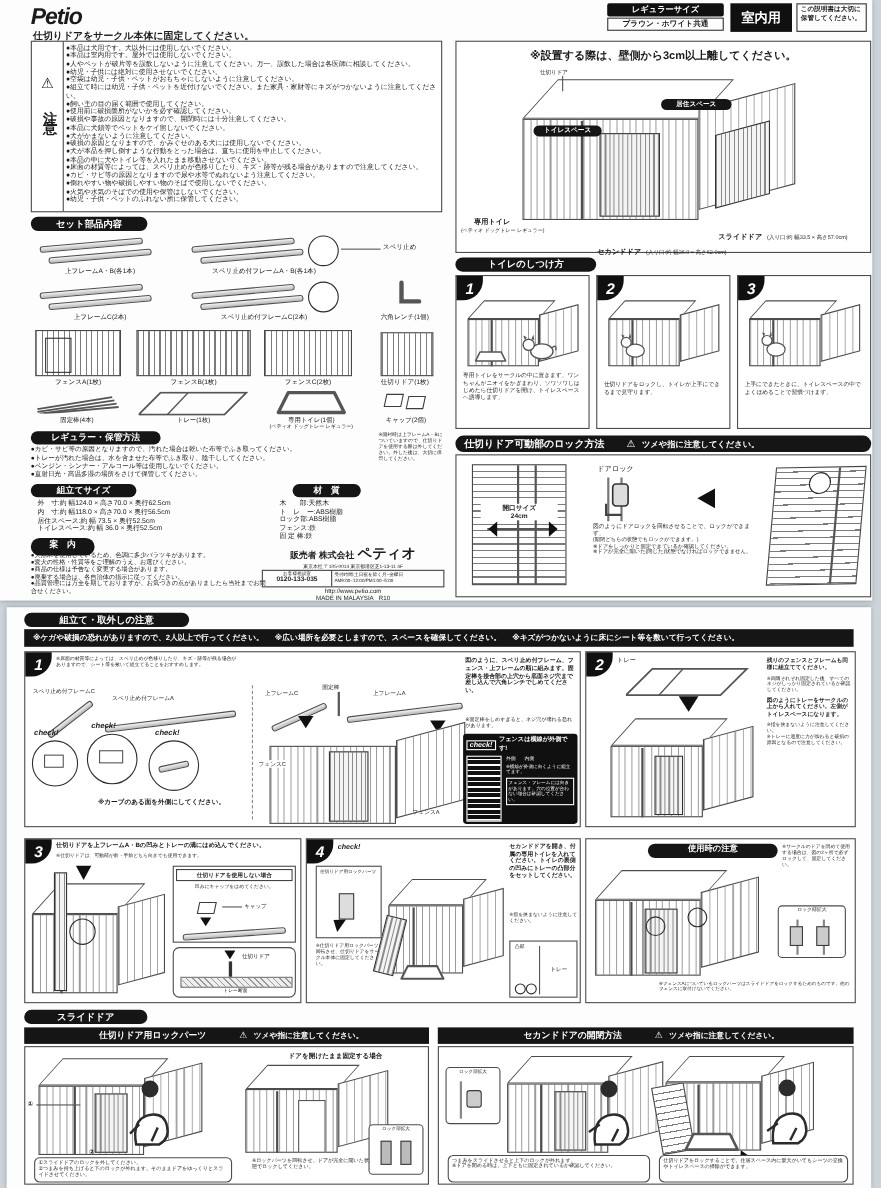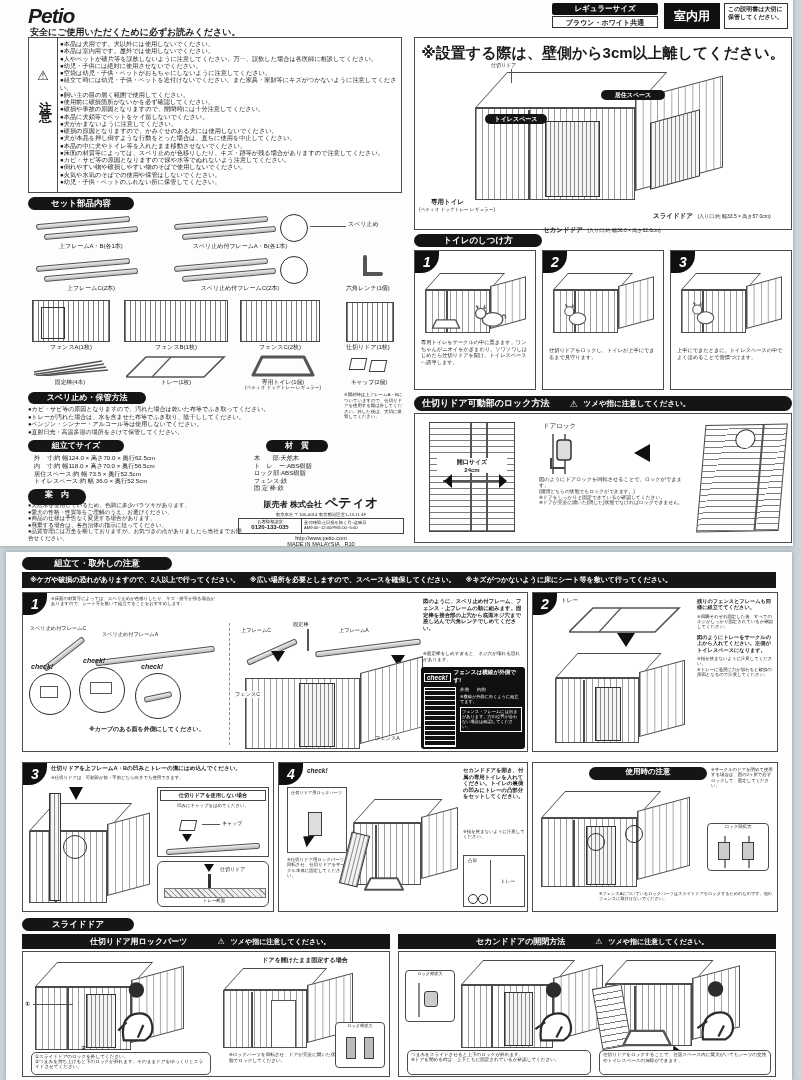--- a/index.html
+++ b/index.html
@@ -15,21 +15,21 @@
   .bar{position:absolute;background:#151515;color:#fff;font-weight:bold;
        display:flex;align-items:center;gap:6px;padding:0 8px;box-sizing:border-box}
   .box{position:absolute;border:1.2px solid #4c4c4c;background:#fff;box-sizing:border-box}
   .num{position:absolute;left:0;top:0;width:24px;height:22px;background:#101010;color:#fff;
        font-style:italic;font-weight:bold;font-size:14px;display:flex;align-items:center;
        justify-content:center;border-radius:0 0 18px 0}
   .f42{font-size:4.2px}.f44{font-size:4.4px}.f46{font-size:4.6px}.f48{font-size:4.8px}
   .f5{font-size:5px}.f52{font-size:5.2px}.f54{font-size:5.4px}.f56{font-size:5.6px}
   .f58{font-size:5.8px}.f6{font-size:6px}.f62{font-size:6.2px}.f65{font-size:6.5px}
   .f7{font-size:7px}.f75{font-size:7.5px}.f8{font-size:8px}.f85{font-size:8.5px}
-  .f9{font-size:9px}.f10{font-size:15px}
+  .f9{font-size:9px}.f10{font-size:10px}
   .lh12{line-height:1.22}.lh125{line-height:1.25}
   
   .cage{position:absolute}
   .cage .ct{position:absolute;left:0;top:0;width:64%;height:28%;border:1.4px solid #4c4c4c;
             background:#fff;transform:skewX(-42deg);transform-origin:0 100%;box-sizing:border-box}
   .cage .cf{position:absolute;left:0;bottom:0;width:64%;height:72%;border:1.4px solid #4c4c4c;
             background:repeating-linear-gradient(90deg,#9b9b9b 0 1px,transparent 1px 6px),#fff;box-sizing:border-box}
   .cage .cs{position:absolute;left:64%;bottom:7%;width:35%;height:72%;border:1.4px solid #4c4c4c;
             background:repeating-linear-gradient(90deg,#a5a5a5 0 1px,transparent 1px 7px),#fff;
             transform:skewY(-15deg);transform-origin:0 100%;box-sizing:border-box}
@@ -52,21 +52,21 @@
           font-size:8px;font-weight:bold;text-align:center;line-height:11px;vertical-align:3px;margin-left:2px}
   .wbox{border:1.2px solid #3d3d3d;background:#fff;box-sizing:border-box;position:absolute}
   .hatch{background:repeating-linear-gradient(45deg,#999 0 1px,transparent 1px 4px),#eee}
 </style>
 </head>
 <body>
 
 <div class="page" style="left:0;top:0;width:793px;height:546px">
 
   <div class="abs b" style="left:28px;top:4px;font-size:21px;font-style:italic;letter-spacing:-1px">Petio</div>
-  <div class="abs b f9" style="left:30px;top:26px">安全にご使用いただくために必ずお読みください。</div>
+  <div class="abs b f9" style="left:30px;top:26px">仕切りドアをサークル本体に固定してください。</div>
   <div class="abs b c" style="left:552px;top:3px;width:106px;height:12px;background:#101010;color:#fff;font-size:7.5px;line-height:12px;border-radius:2px">レギュラーサイズ</div>
   <div class="abs b c" style="left:552px;top:16px;width:106px;height:12px;border:1.2px solid #333;font-size:7px;line-height:12px;box-sizing:border-box">ブラウン・ホワイト共通</div>
   <div class="abs b c" style="left:664px;top:3px;width:56px;height:26px;background:#101010;color:#fff;font-size:12px;line-height:26px">室内用</div>
   <div class="abs b" style="left:724px;top:3px;width:64px;height:26px;border:1.2px solid #333;font-size:6px;padding:2px 3px;box-sizing:border-box;line-height:1.3">この説明書は大切に保管してください。</div>
 
   <div class="box" style="left:28px;top:37px;width:374px;height:156px">
     <div class="abs" style="left:0;top:0;width:28px;height:100%;border-right:1.2px solid #4c4c4c">
       <div class="abs c" style="left:0;top:30px;width:28px;font-size:13px">⚠</div>
       <div class="abs b" style="left:7px;top:52px;font-size:13px;writing-mode:vertical-rl;text-orientation:upright;letter-spacing:8px">注意</div>
     </div>
@@ -146,21 +146,21 @@
       <path d="M12,3 h42 l9,18 h-60 z" fill="none" stroke="#555" stroke-width="3" stroke-linejoin="round"></path>
       </svg>
     <div class="c f58" style="position:absolute;left:212px;top:166px;width:86px">専用トイレ(1個)</div>
     <div class="c f46" style="position:absolute;left:206px;top:173px;width:98px">(ペティオ ドッグトレー レギュラー)</div>
     <div class="wbox" style="left:322px;top:146px;width:16px;height:12px;transform:skewX(-12deg)"></div>
     <div class="wbox" style="left:342px;top:148px;width:16px;height:12px;transform:skewX(-12deg)"></div>
     <div class="c f58" style="position:absolute;left:306px;top:166px;width:70px">キャップ(2個)</div>
   </div>
   <div class="abs f44" style="left:344px;top:392px;width:60px;line-height:1.25">※開封時は上フレームA・Bについていますので、仕切りドアを使用する際は外してください。外した後は、大切に保管してください。</div>
 
-  <div class="pill f8" style="left:28px;top:392px;width:118px;height:12px">スベリ止め・保管方法</div>
+  <div class="pill f8" style="left:28px;top:392px;width:118px;height:12px">レギュラー・保管方法</div>
   <div class="abs f6 lh125" style="left:28px;top:406px;width:308px">
     <div>●カビ・サビ等の原因となりますので、汚れた場合は乾いた布等でふき取ってください。</div>
     <div>●トレーが汚れた場合は、水を含ませた布等でふき取り、陰干ししてください。</div>
     <div>●ベンジン・シンナー・アルコール等は使用しないでください。</div>
     <div>●直射日光・高温多湿の場所をさけて保管してください。</div>
   </div>
 
   <div class="pill f8" style="left:28px;top:440px;width:96px;height:12px">組立てサイズ</div>
   <div class="abs f62 lh125" style="left:34px;top:454px;width:212px">
     <div>外　寸:約 幅124.0 × 高さ70.0 × 奥行62.5cm</div>

